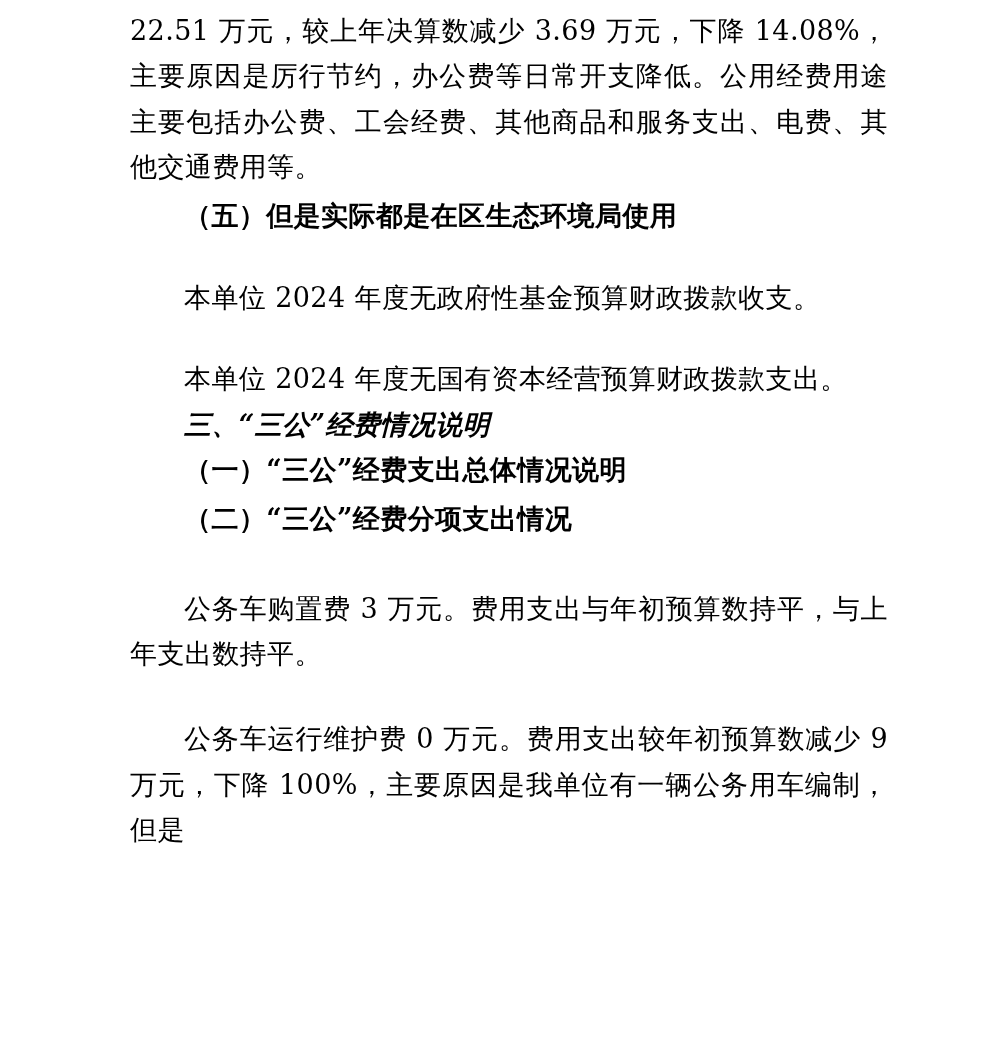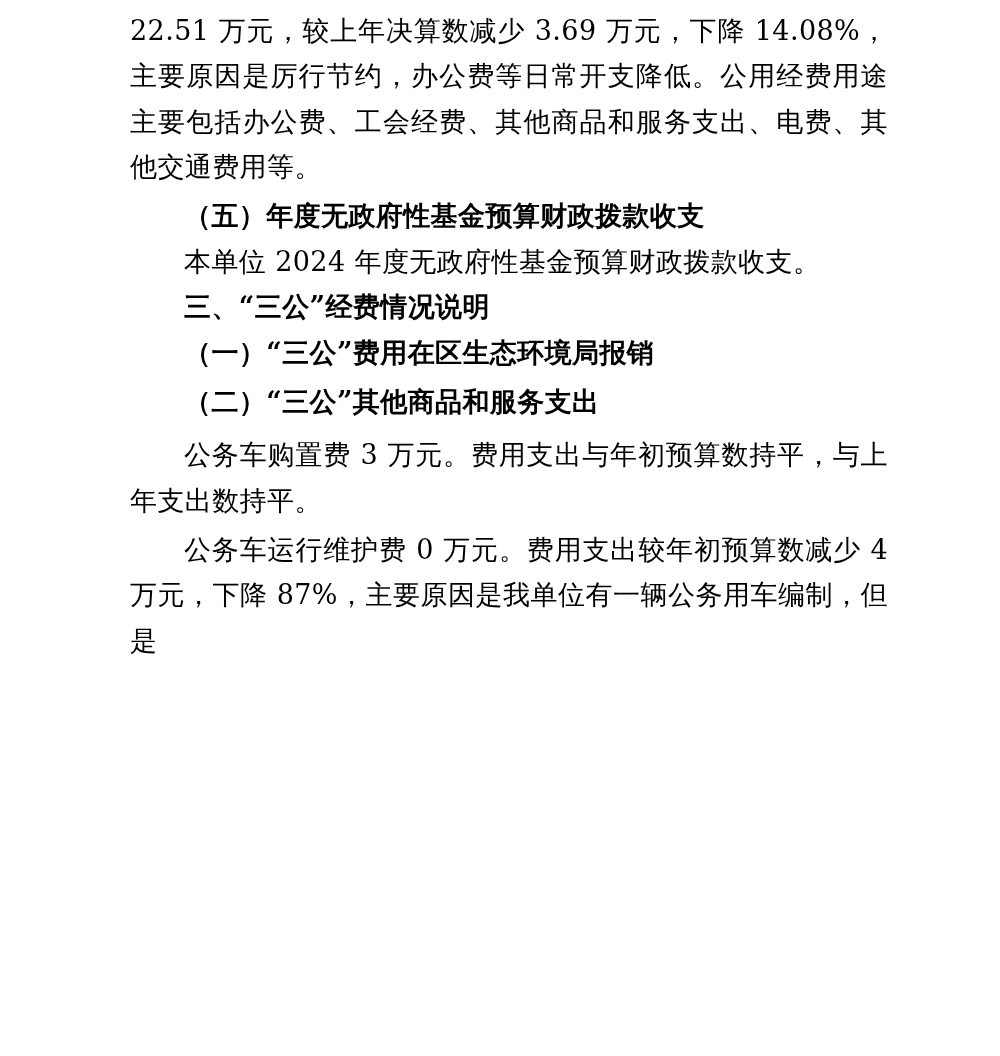--- a/index.html
+++ b/index.html
@@ -29,61 +29,64 @@
     margin: 0 0 0 0;
     text-align: justify;
     text-justify: inter-ideograph;
     letter-spacing: 0.4px;
   }
   p.cont {
     text-indent: 0;
   }
   p.indent {
     text-indent: 2em;
+    margin-top: 36px;
   }
   p.heading {
     text-indent: 2em;
     font-weight: bold;
   }
   p.heading-major {
     text-indent: 2em;
     font-weight: bold;
+    font-style: italic;
   }
   .gap-sm { height: 4px; }
 </style>
 </head>
 <body>
 
 <div class="page">
   <div class="doc-body">
 
     <p class="cont">22.51 万元，较上年决算数减少 3.69 万元，下降 14.08%，主要原因是厉行节约，办公费等日常开支降低。公用经费用途主要包括办公费、工会经费、其他商品和服务支出、电费、其他交通费用等。</p>
 
     <div class="gap-sm"></div>
 
-    <p class="heading">（五）年度无政府性基金预算财政拨款收支</p>
+    <p class="heading">（五）但是实际都是在区生态环境局使用</p>
 
     <p class="indent">本单位 2024 年度无政府性基金预算财政拨款收支。</p>
 
 
+    <p class="indent">本单位 2024 年度无国有资本经营预算财政拨款支出。</p>
 
     <p class="heading-major">三、“三公”经费情况说明</p>
 
-    <p class="heading">（一）“三公”费用在区生态环境局报销</p>
+    <p class="heading">（一）“三公”经费支出总体情况说明</p>
 
 
     <div class="gap-sm"></div>
 
-    <p class="heading">（二）“三公”其他商品和服务支出</p>
+    <p class="heading">（二）“三公”经费分项支出情况</p>
 
     <div class="gap-sm"></div>
 
 
     <div class="gap-sm"></div>
 
     <p class="indent">公务车购置费 3 万元。费用支出与年初预算数持平，与上年支出数持平。</p>
 
     <div class="gap-sm"></div>
 
-    <p class="indent">公务车运行维护费 0 万元。费用支出较年初预算数减少 4 万元，下降 87%，主要原因是我单位有一辆公务用车编制，但是</p>
+    <p class="indent">公务车运行维护费 0 万元。费用支出较年初预算数减少 9 万元，下降 100%，主要原因是我单位有一辆公务用车编制，但是</p>
 
   </div>
 </div>
 
 </body></html>

